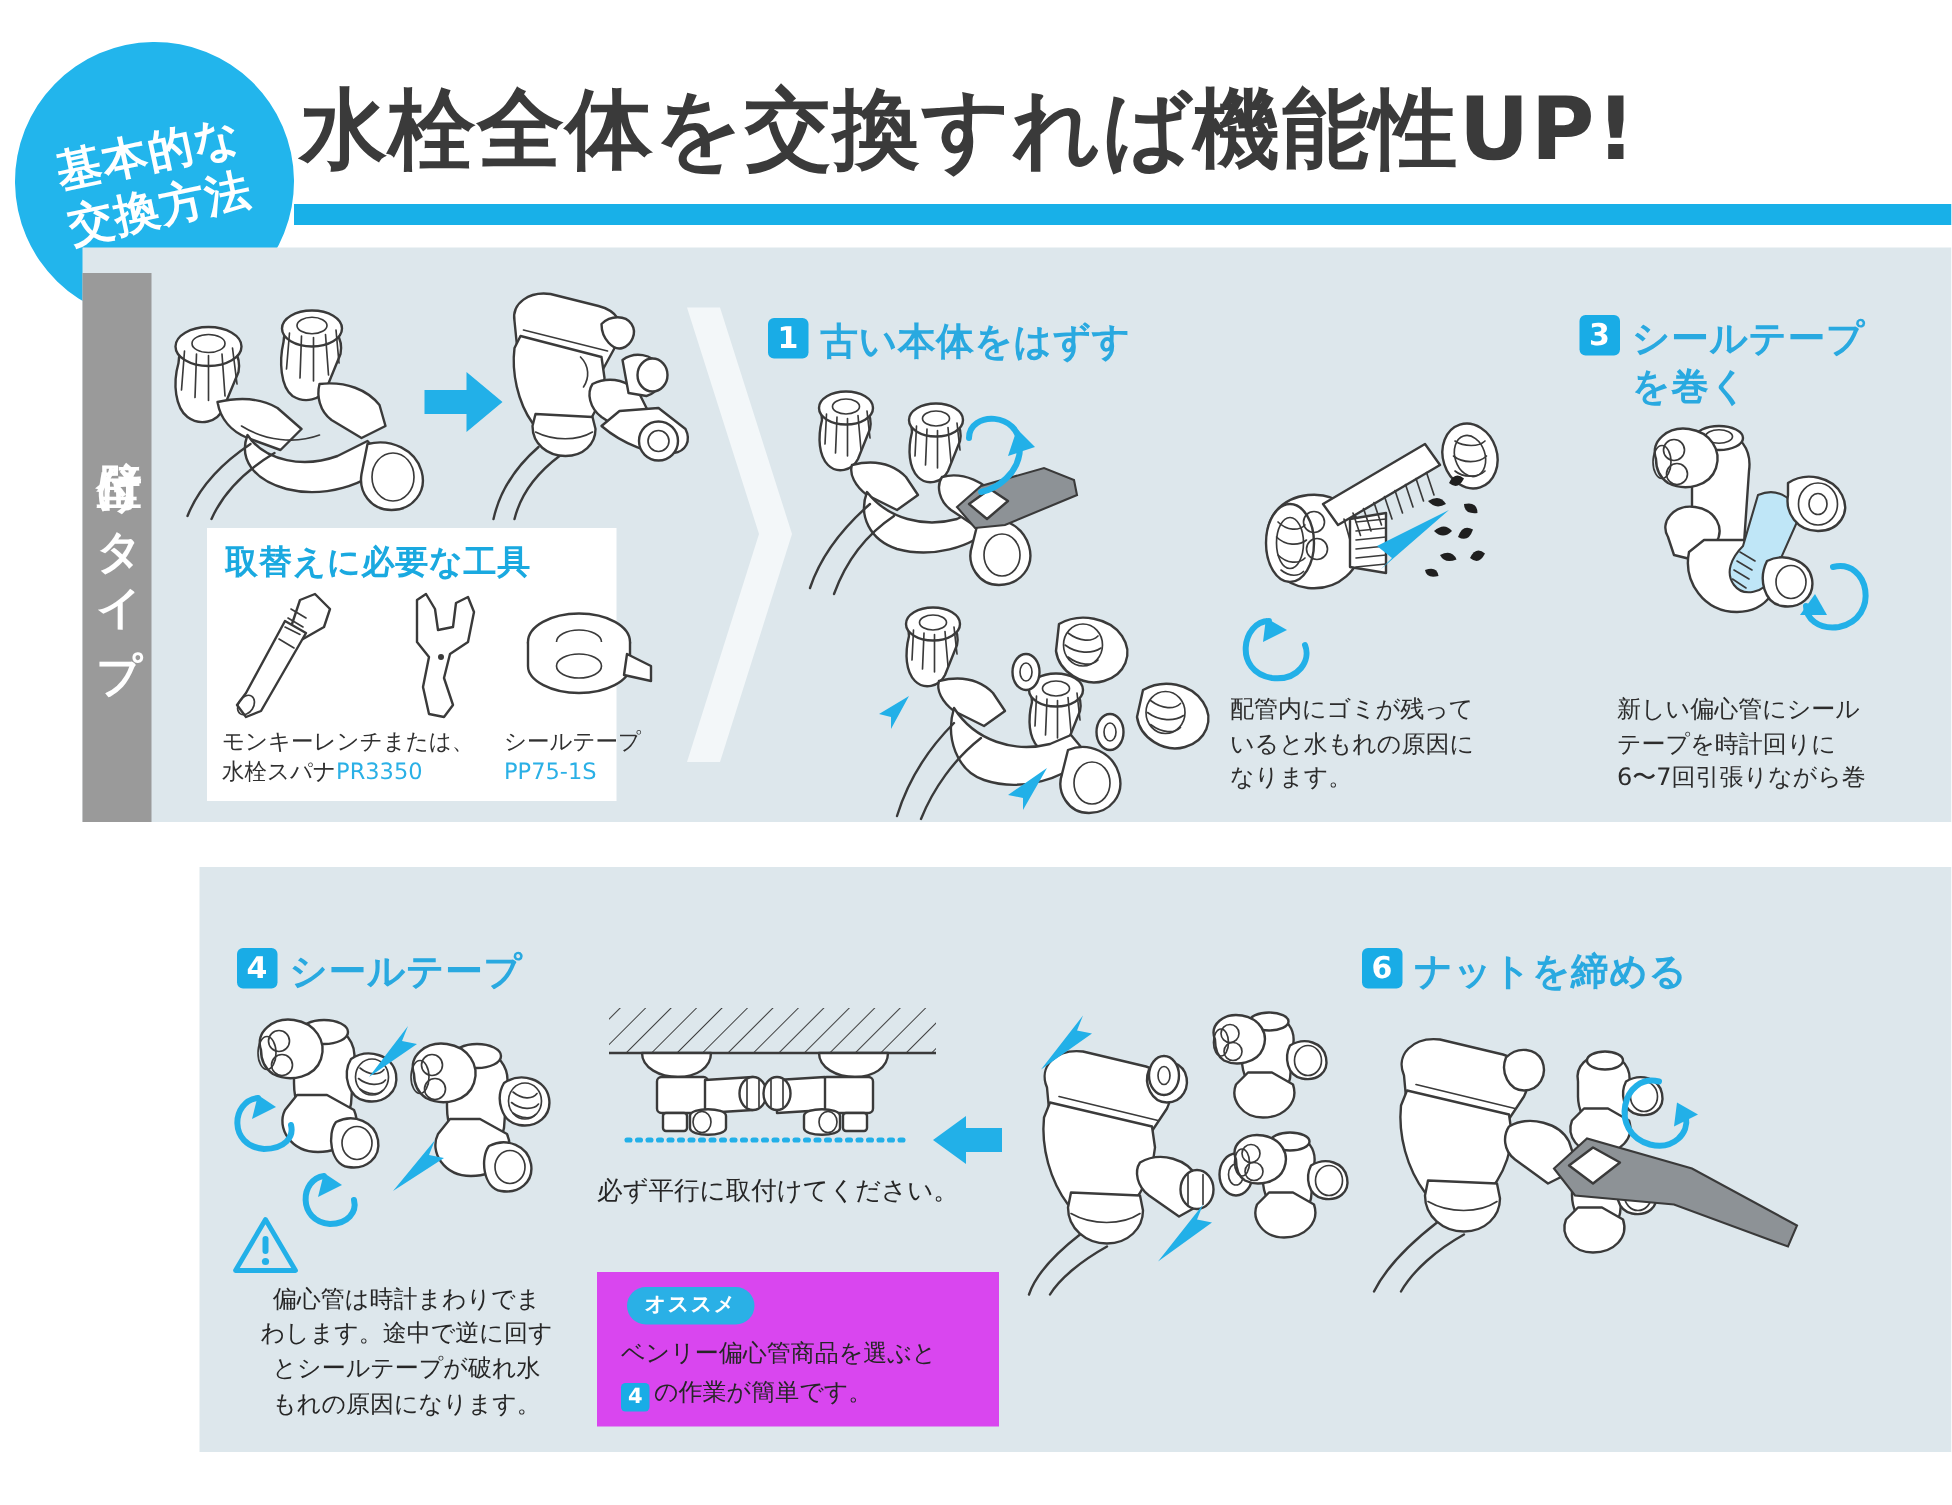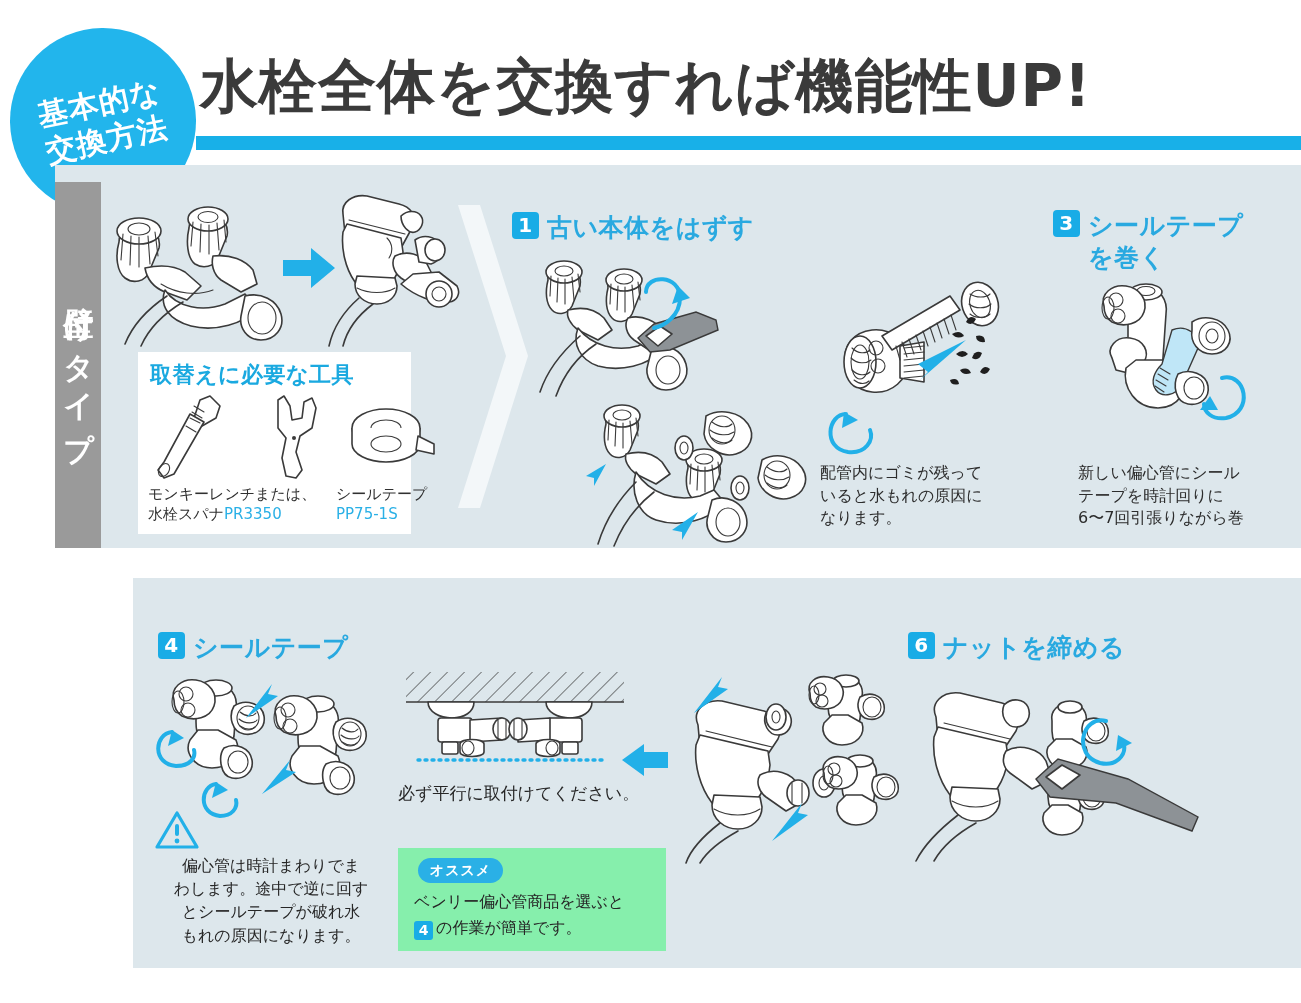--- a/index.html
+++ b/index.html
@@ -98,21 +98,21 @@
   .warnbox{position:absolute;left:155px;top:810px;width:230px;height:140px;text-align:center;}
   .warn-icon{position:absolute;left:0px;top:0px;}
   .warn-text{position:absolute;left:0px;top:44px;width:232px;
     font-size:16px;color:#262626;line-height:1.45;white-space:pre-line;}
 
   .parallel-art{position:absolute;left:400px;top:668px;width:270px;height:110px;}
   .parallel-cap{position:absolute;left:398px;top:782px;font-size:17px;color:#262626;}
 
   .reco{
     position:absolute;left:398px;top:848px;width:268px;height:103px;
-    background:#86efac;
+    background:#d946ef;
   }
   .reco-badge{
     position:absolute;left:20px;top:10px;width:85px;height:25px;
     background:#2ab0e6;border-radius:13px;color:#ffffff;
     font-size:14px;font-weight:bold;text-align:center;line-height:25px;
     letter-spacing:1px;
   }
   .reco-line1{position:absolute;left:16px;top:44px;font-size:16px;color:#262626;}
   .reco-line2{position:absolute;left:16px;top:70px;font-size:16px;color:#262626;}
   .reco-mini{

